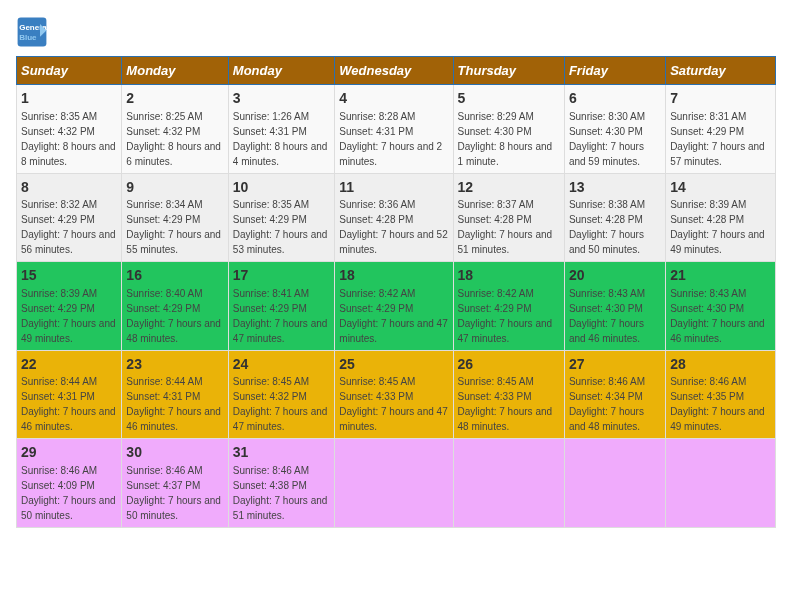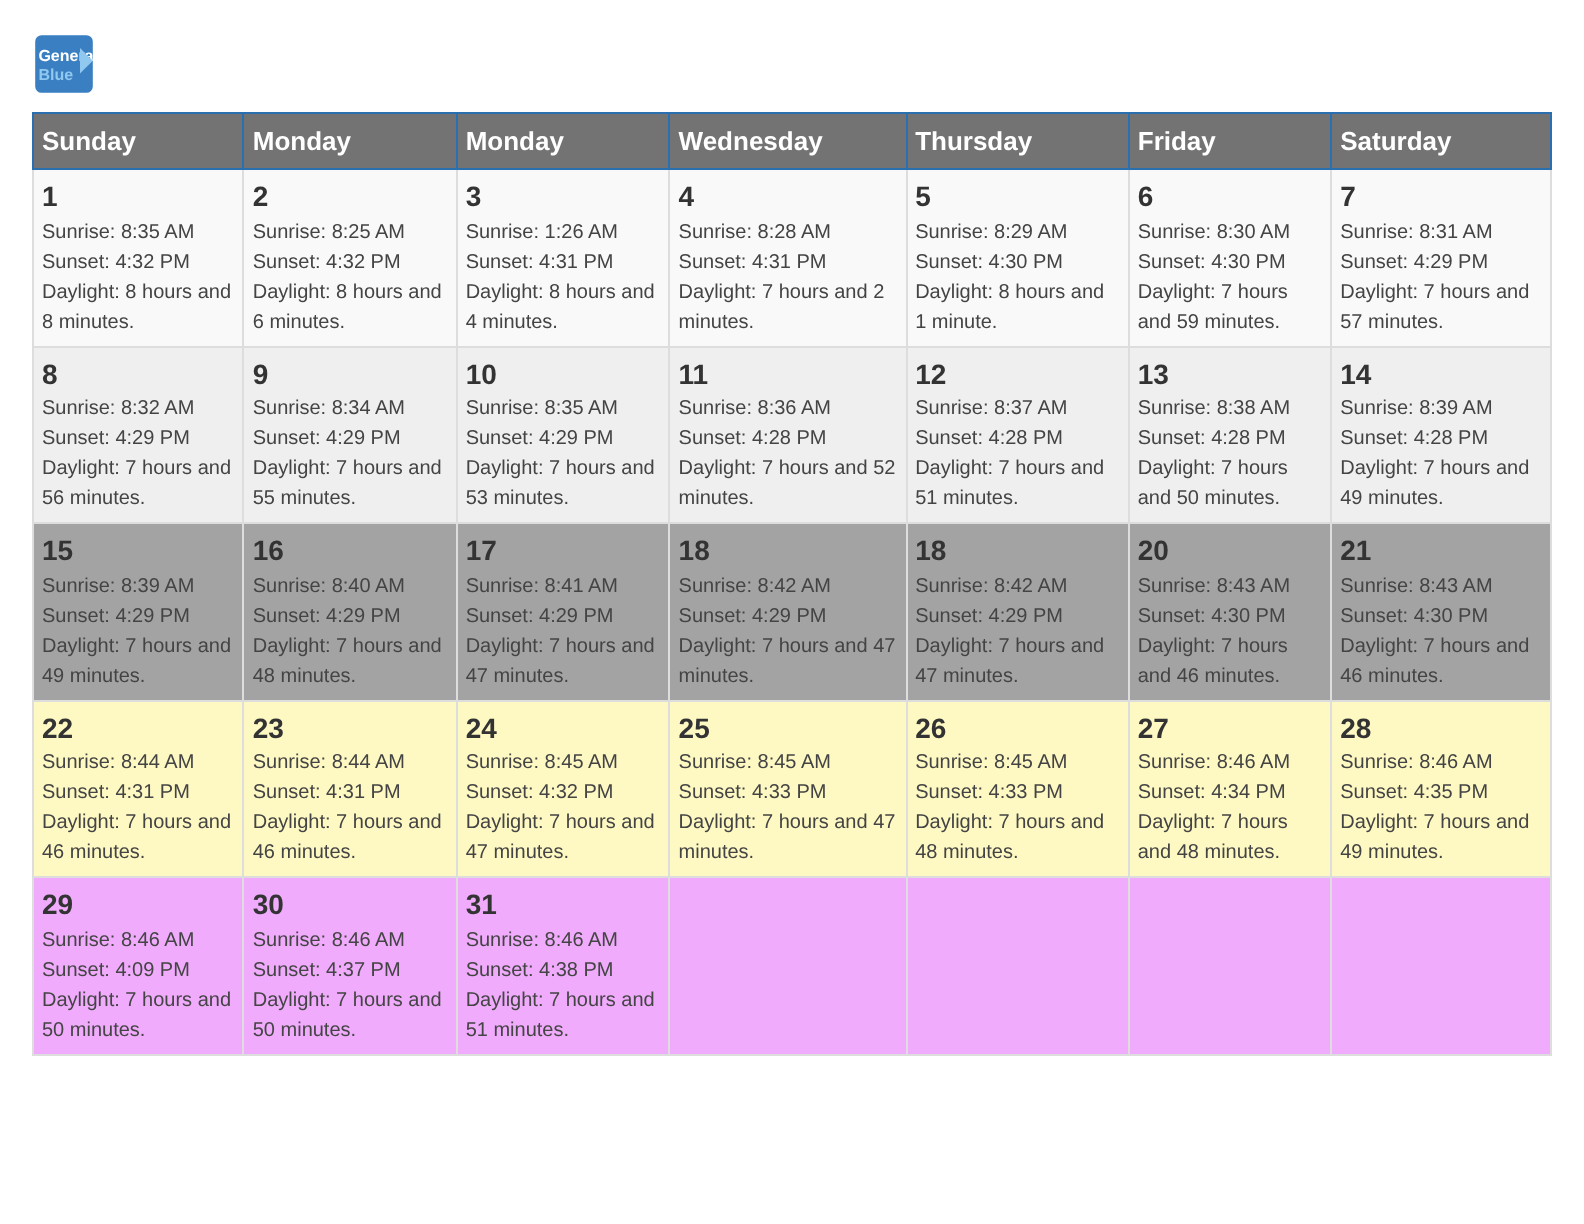--- a/index.html
+++ b/index.html
@@ -42,22 +42,23 @@
     .subtitle {
       font-size: 16px;
       color: #555;
     }
     table {
       width: 100%;
       border-collapse: collapse;
       font-size: 11px;
     }
     thead tr {
-      background-color: #737373;
+      background-color: #a16207;
       color: #fff;
+      font-style: italic;
     }
     thead th {
       padding: 6px 4px;
       text-align: left;
       font-size: 13px;
       font-weight: bold;
       border: 1px solid #2a6faf;
     }
     tbody tr {
       background-color: #f9f9f9;
@@ -78,22 +79,22 @@
       font-weight: bold;
       color: #333;
       display: block;
     }
     .day-info {
       color: #444;
       font-size: 10px;
     }
     .row-week1 td { background-color: #f9f9f9; }
     .row-week2 td { background-color: #efefef; }
-    .row-week3 td { background-color: #a3a3a3; }
-    .row-week4 td { background-color: #fef9c3; }
+    .row-week3 td { background-color: #22c55e; }
+    .row-week4 td { background-color: #eab308; }
     .row-week5 td { background-color: #f0abfc; }
     .empty-cell { background-color: #f9f9f9; }
   </style>
 </head>
 <body>
 
 <div class="header-section">
   <div class="logo">
     <svg class="logo-icon" viewBox="0 0 40 40" xmlns="http://www.w3.org/2000/svg">
       <rect x="2" y="2" width="36" height="36" rx="4" fill="#3a7fc1"></rect>

